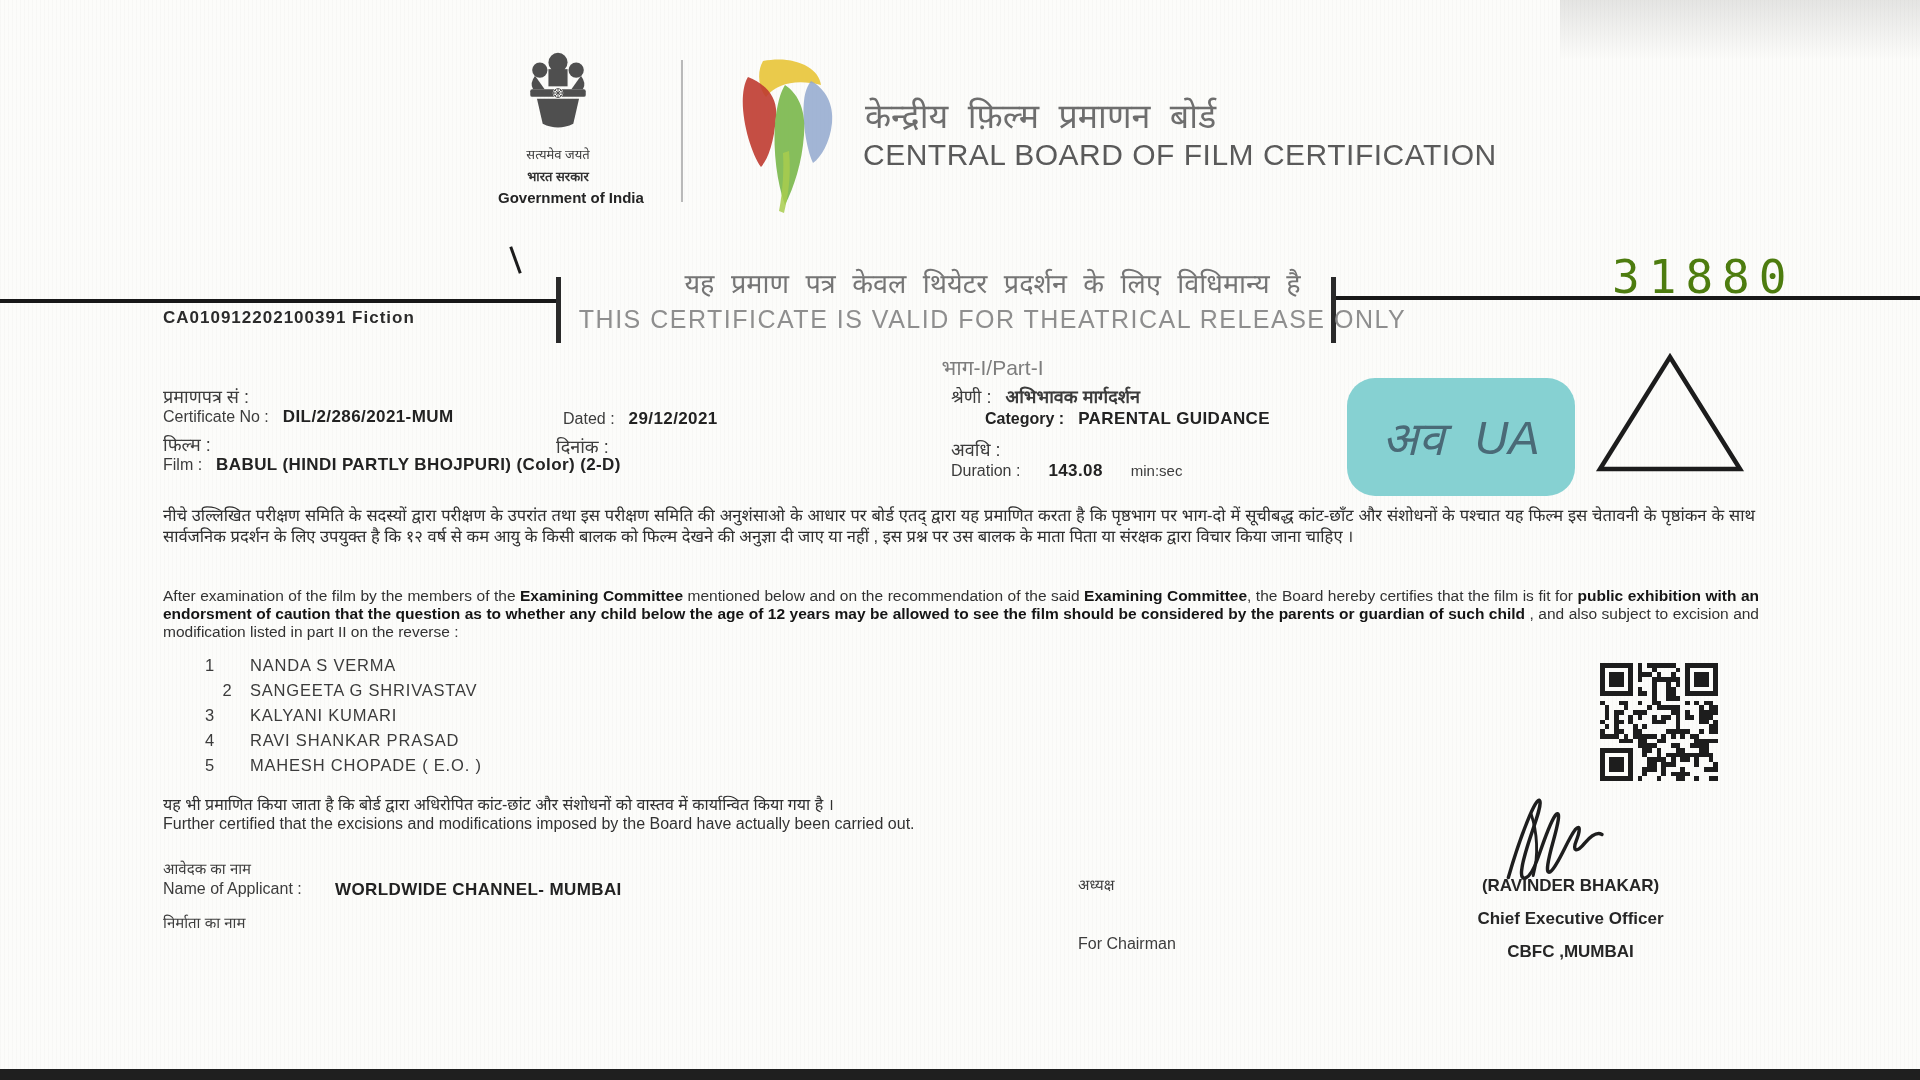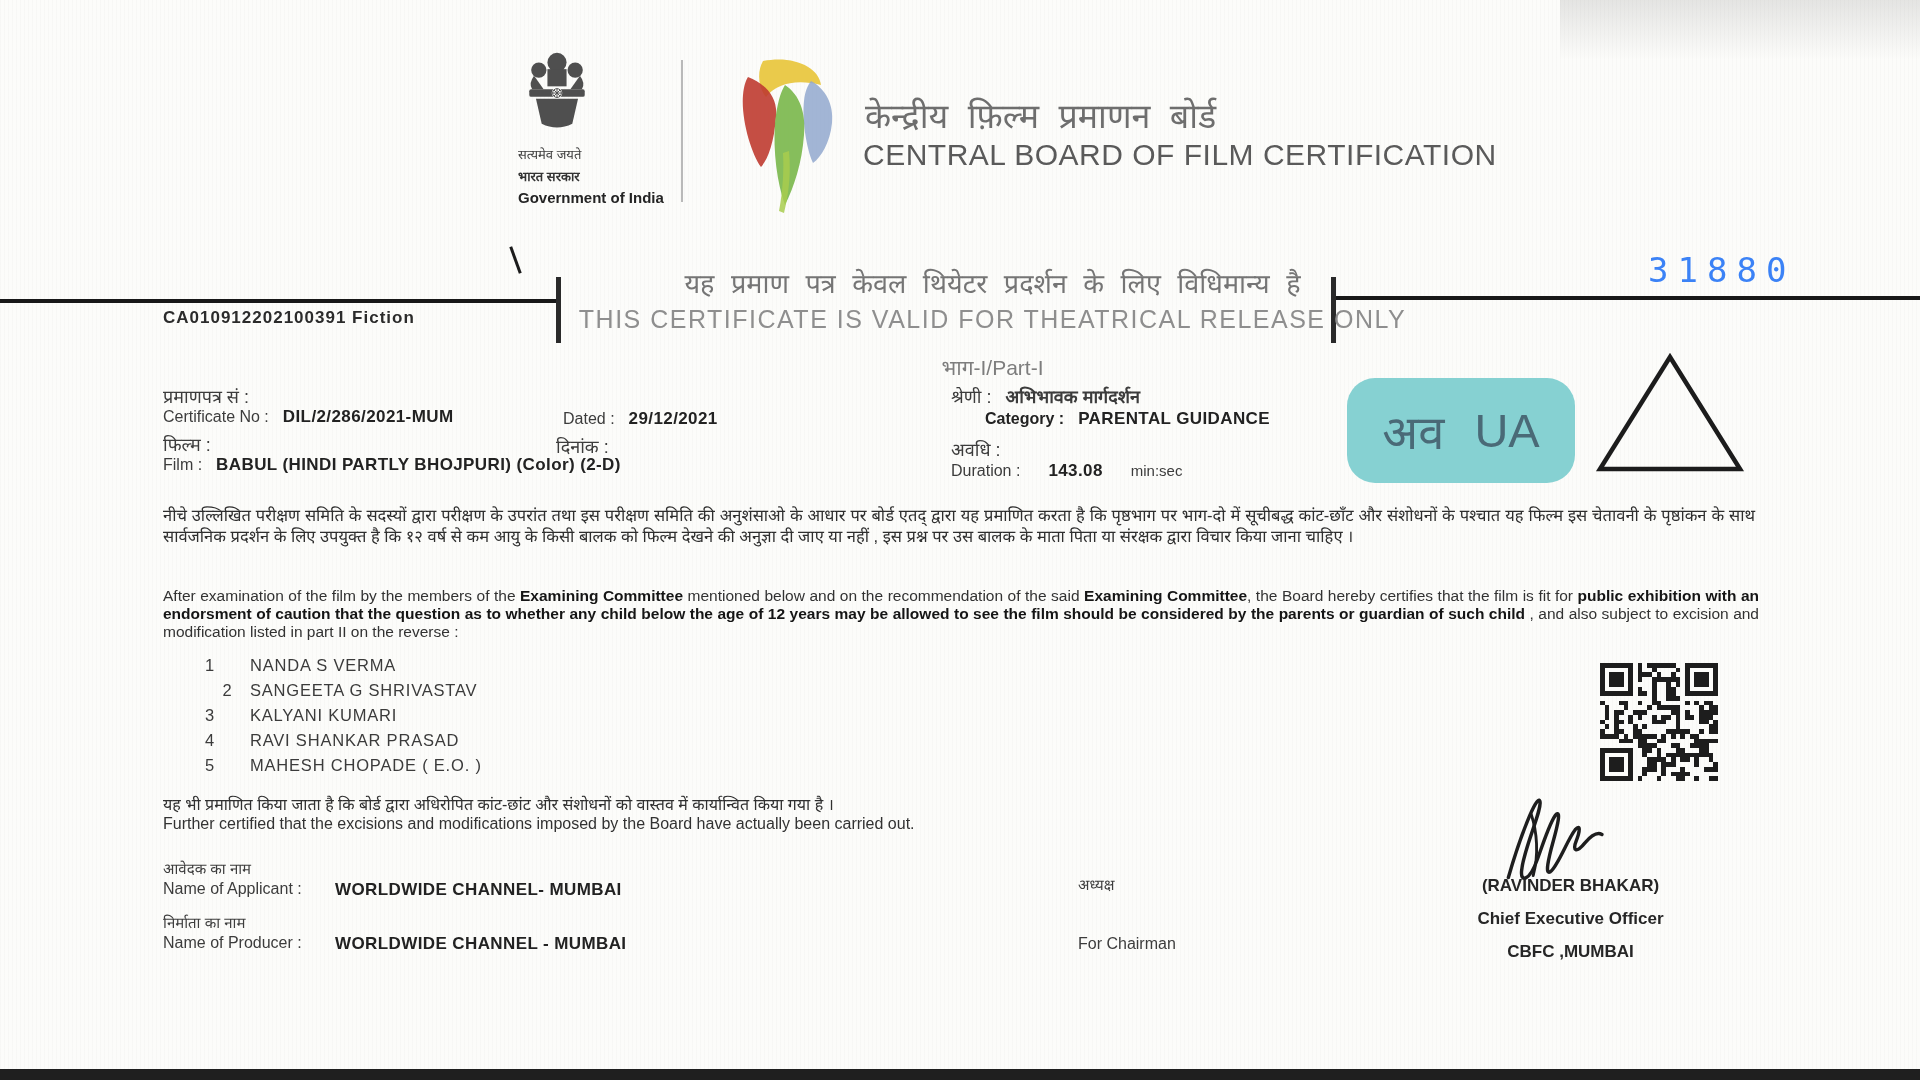--- a/index.html
+++ b/index.html
@@ -11,31 +11,31 @@
   }
   
   #page::before{
     content:""; position:absolute; inset:0;
     background:repeating-linear-gradient(90deg, rgba(60,60,55,0.022) 0 1px, transparent 1px 4px);
     pointer-events:none;
   }
   .abs { position:absolute; white-space:nowrap; }
 
   
-  .emblem-wrap { left:518px; top:50px; width:120px; }
+  .emblem-wrap { left:498px; top:50px; width:120px; text-align:center; }
   .motto { font-size:13px; color:#3d3d3d; margin-top:3px; }
   .govt-hi { font-size:13px; color:#333; font-weight:600; margin-top:4px; }
   .govt-en { font-size:15px; color:#242424; font-weight:bold; margin-top:4px; }
   .divider { left:681px; top:60px; width:2px; height:142px; background:#b9b9b9; }
   .logo-wrap { left:733px; top:55px; width:120px; height:160px; }
   .board-hi { left:865px; top:92px; font-size:34px; color:#6e6e6e; word-spacing:10px; }
   .board-en { left:863px; top:138px; font-size:30px; color:#5a5a5a; letter-spacing:0.5px; }
 
   .serial { left:1612px; top:250px; font-family:"DejaVu Sans Mono", monospace;
-            font-size:34px; color:#3b82f6; letter-spacing:9px;margin-left:36px; }
+            font-size:46px; color:#4d7c0f; letter-spacing:9px; }
 
   
   .rule-left  { left:0; top:299px; width:556px; height:4px; background:#181818; }
   .rule-right { left:1336px; top:296px; width:584px; height:4px; background:#181818; }
   .bracket-l  { left:556px; top:277px; width:5px; height:66px; background:#2a2a2a; }
   .bracket-r  { left:1331px; top:277px; width:5px; height:66px; background:#2a2a2a; }
   .banner { left:561px; top:264px; width:863px; text-align:center; }
   .banner .hi { font-size:27px; color:#757575; word-spacing:9px; }
   .banner .en { font-size:25px; color:#8e8e8e; letter-spacing:1.5px; margin-top:4px; }
   .banner .part { font-size:21px; color:#7d7d7d; margin-top:19px; }
@@ -44,22 +44,22 @@
 
   
   .hi-label { font-size:18px; color:#3c3c3c; }
   .en-label { font-size:16px; color:#3c3c3c; }
   .bval { font-weight:bold; color:#222; font-size:17px; letter-spacing:0.4px; }
   .detail-row span { vertical-align:baseline; }
   .gap-s { display:inline-block; width:14px; }
   .gap-m { display:inline-block; width:28px; }
 
   
-  .ua-badge { left:1347px; top:378px; width:228px; height:105px; border-radius:28px;
-              display:flex; align-items:center; justify-content:center; gap:30px; }
+  .ua-badge { left:1347px; top:378px; width:228px; height:118px; border-radius:28px;
+              display:flex; align-items:center; justify-content:center; gap:30px;font-style:italic; }
   .ua-badge span { font-size:47px; color:#4a6a77; }
   .triangle-wrap { left:1594px; top:350px; width:152px; height:126px; }
 
   
   .para-hi { left:163px; top:505px; width:1592px; white-space:normal; text-align:justify;
              font-size:16.5px; line-height:21px; color:#2e2e2e; }
   .para-en { left:163px; top:587px; width:1596px; white-space:normal; text-align:justify;
              font-size:15.5px; line-height:18px; color:#323232; }
   .para-en b { color:#151515; }
   .committee-row { left:205px; font-size:16.5px; color:#3b3b3b; letter-spacing:0.8px; }
@@ -410,24 +410,20 @@
 
   <div class="abs carried-hi">यह भी प्रमाणित किया जाता है कि बोर्ड द्वारा अधिरोपित कांट-छांट और संशोधनों  को वास्तव में कार्यान्वित किया गया है ।</div>
   <div class="abs carried-en">Further certified that the excisions and modifications imposed by the Board have actually been carried out.</div>
 
   <div class="abs f-label-hi" style="left:163px; top:858px;">आवेदक का नाम</div>
   <div class="abs name-row" style="left:163px; top:880px;">
     <span class="lab">Name of Applicant :</span>
     <span class="val">WORLDWIDE CHANNEL- MUMBAI</span>
   </div>
   <div class="abs f-label-hi" style="left:163px; top:912px;">निर्माता का नाम</div>
-  <div class="abs name-row" style="left:163px; top:934px;">
-    <span class="lab">Name of Producer :</span>
-    <span class="val">WORLDWIDE CHANNEL - MUMBAI</span>
-  </div>
 
   <div class="abs f-label-hi" style="left:1078px; top:874px;">अध्यक्ष</div>
   <div class="abs en-label" style="left:1078px; top:935px;">For Chairman</div>
 
   <div class="abs sig-wrap">
     <svg width="160" height="105" viewBox="0 0 160 110">
       <path d="M28,100 C40,58 58,12 61,20 C64,28 44,70 42,92 C40,106 50,104 58,82 C64,66 72,40 78,34 C83,30 80,44 75,62 C70,80 66,98 72,94 C80,88 90,60 98,50 C104,43 103,52 99,62 C95,72 99,75 108,64 C114,57 121,52 126,55" fill="none" stroke="#1e1e1e" stroke-width="3.6" stroke-linecap="round"></path>
       <path d="M52,34 C58,52 60,76 54,98" fill="none" stroke="#1e1e1e" stroke-width="3" stroke-linecap="round"></path>
     </svg>
   </div>

